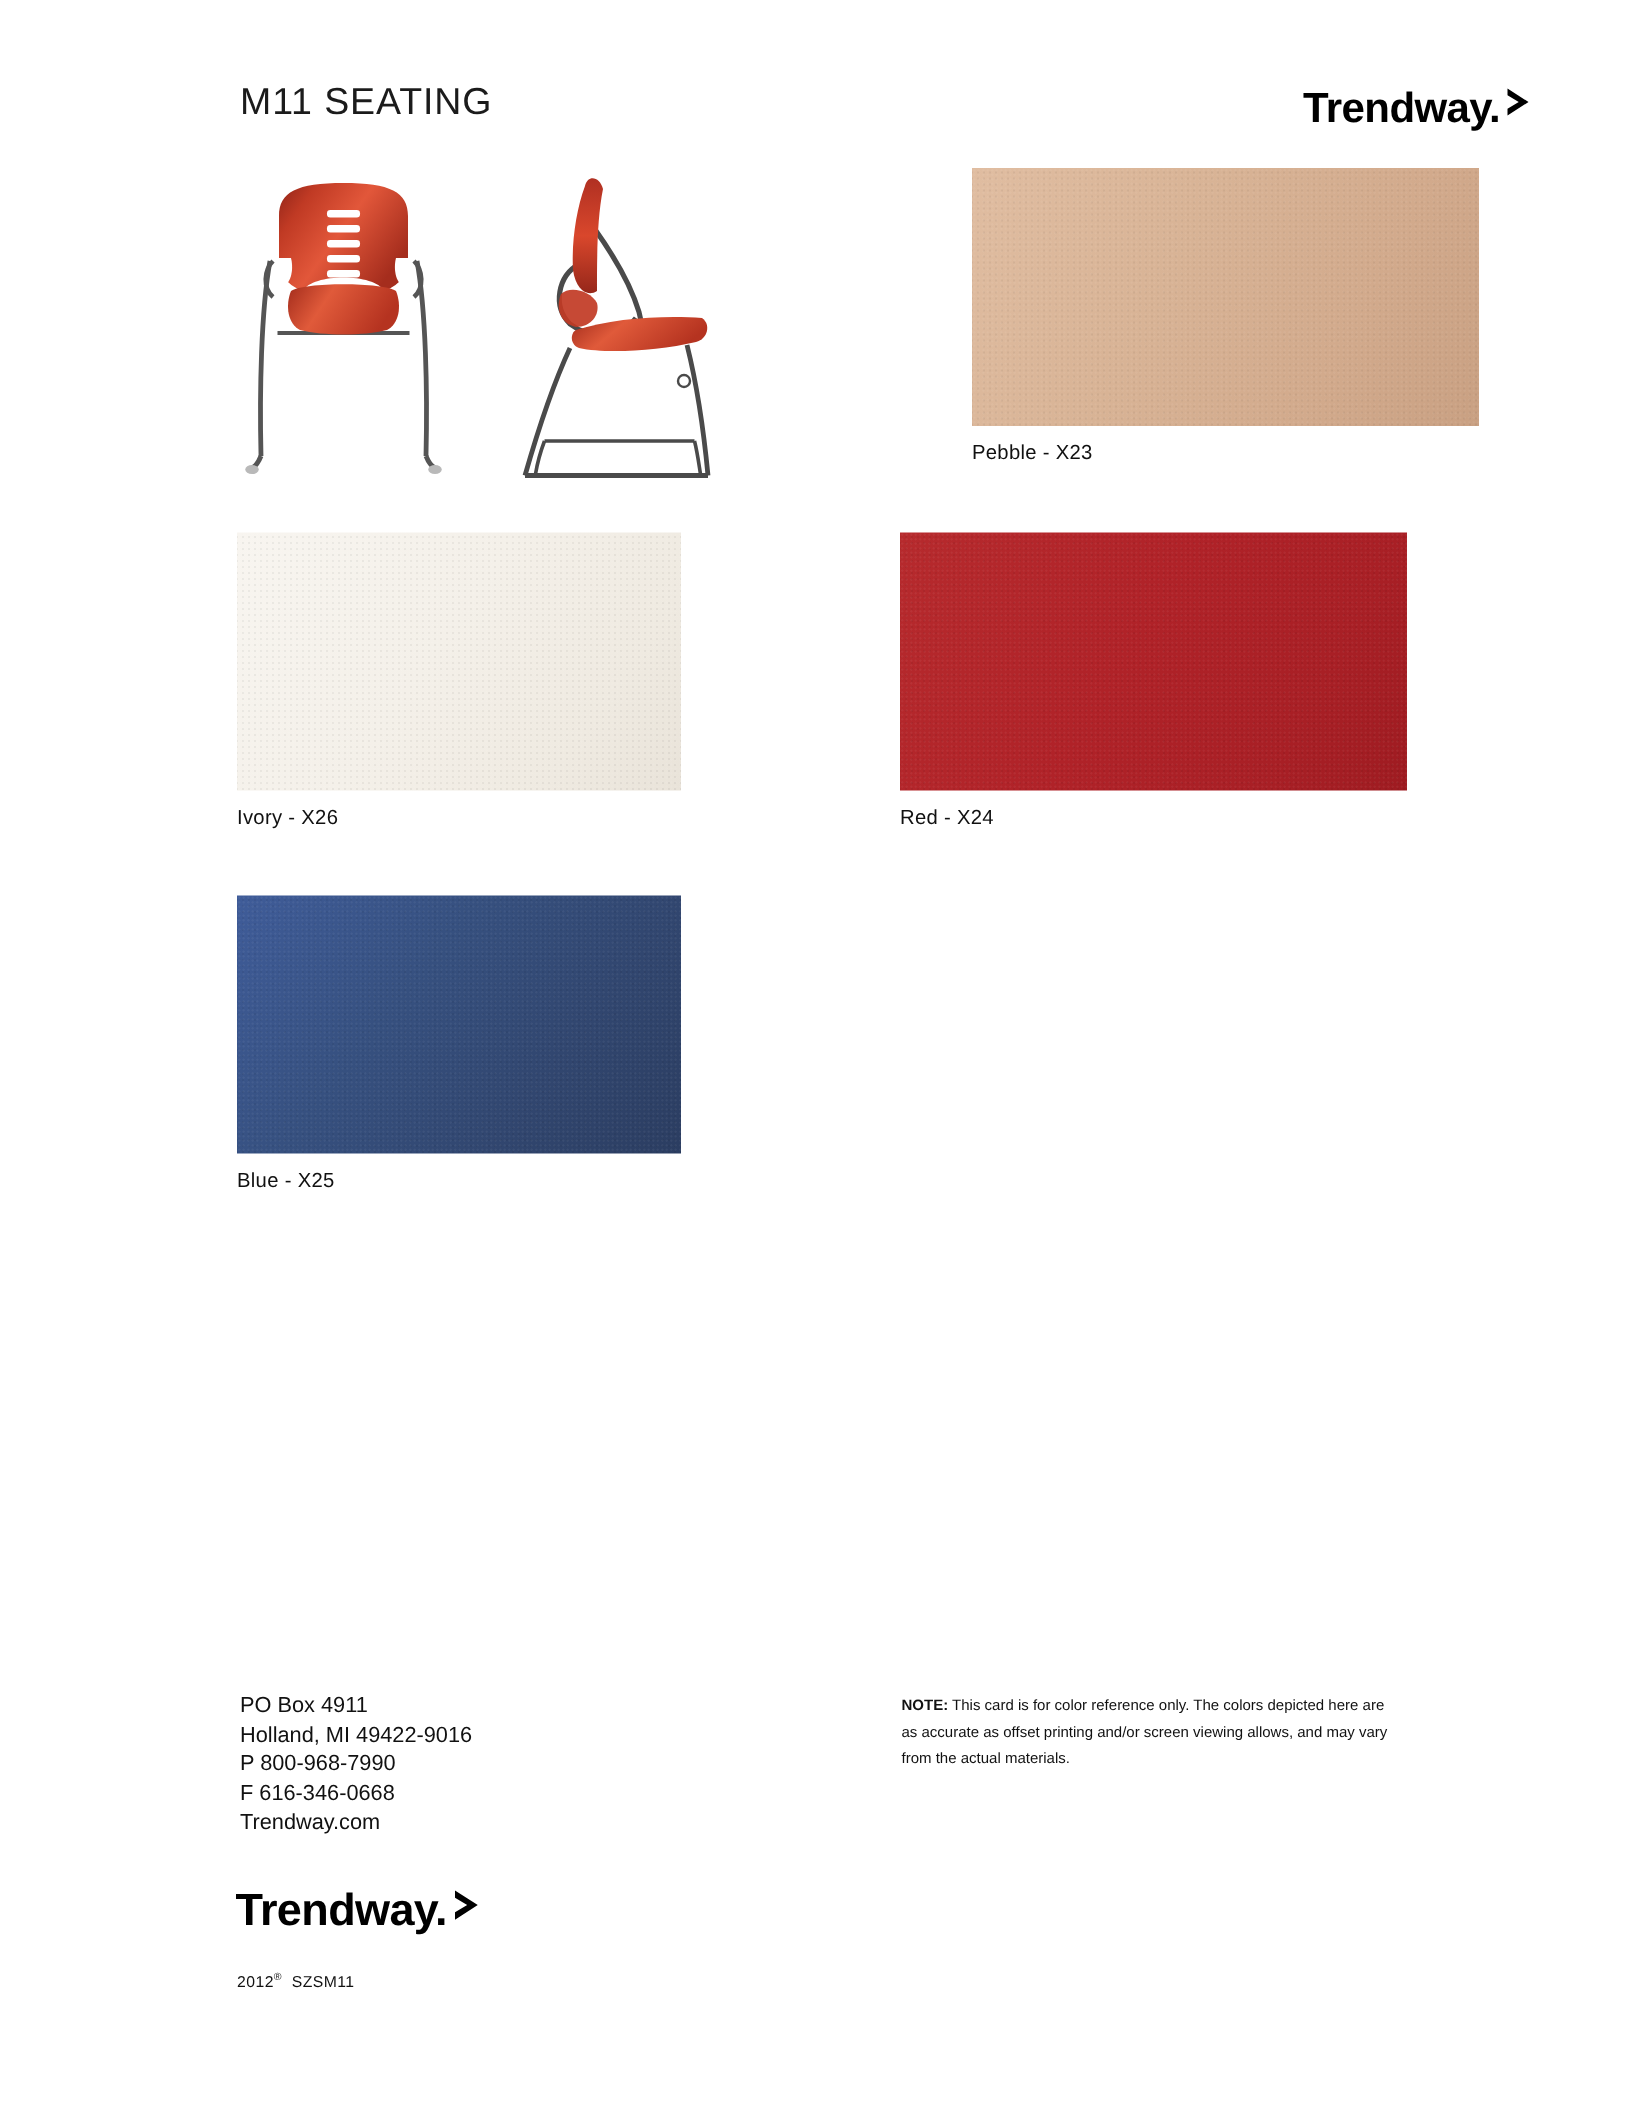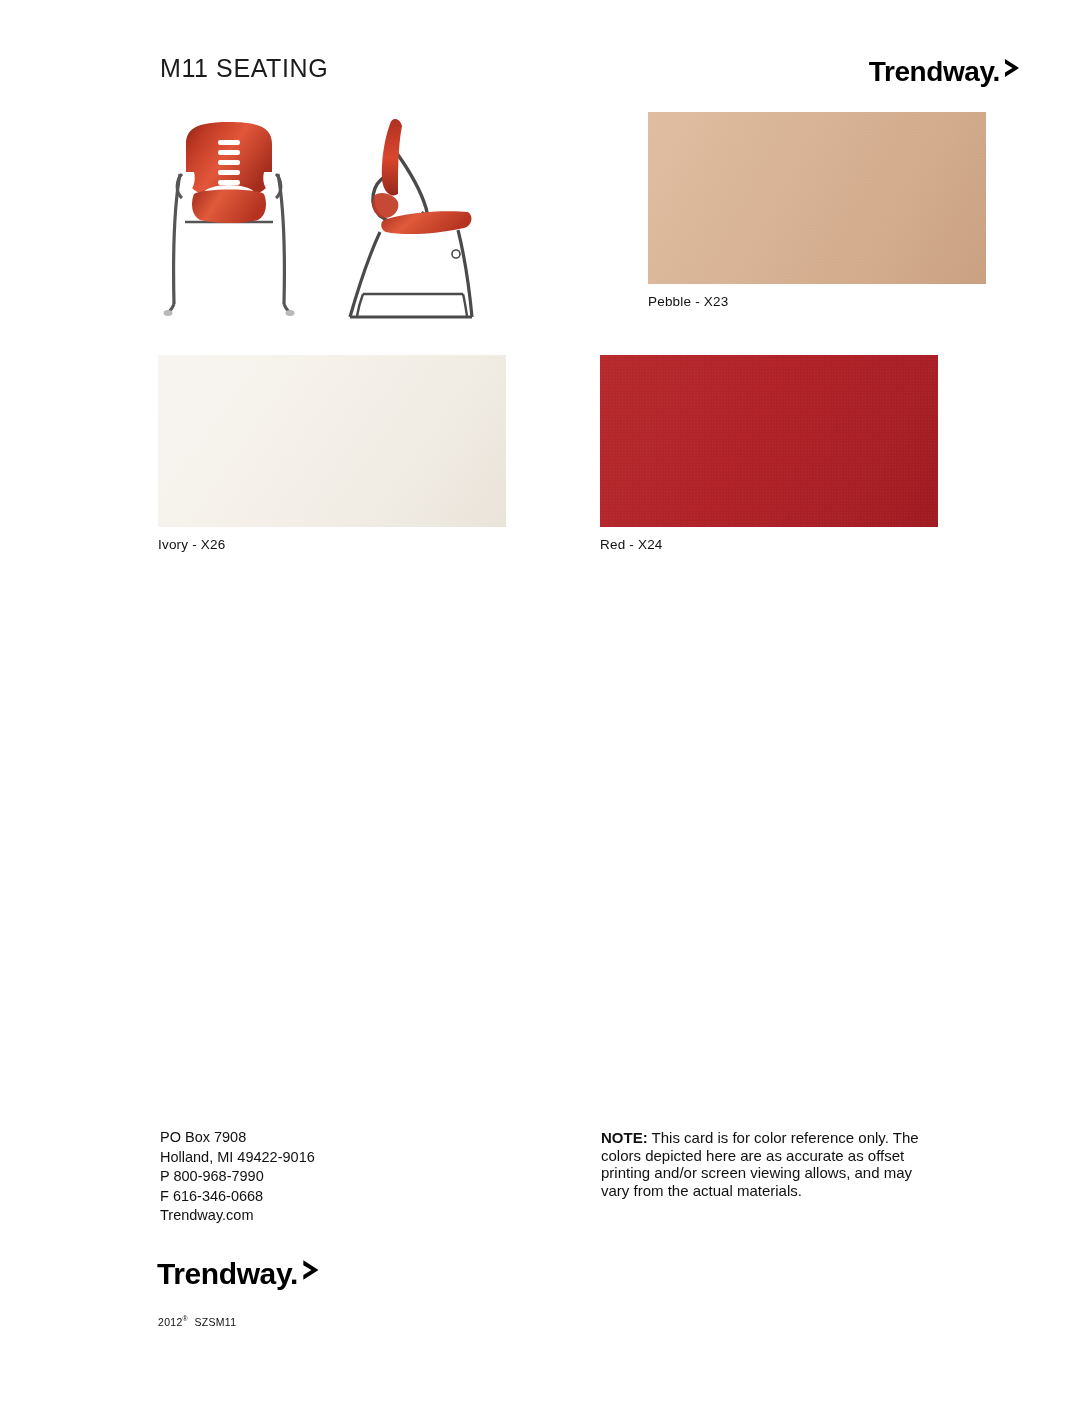--- a/index.html
+++ b/index.html
@@ -102,21 +102,21 @@
   }
   .swatch-label {
     margin-top: 10px;
     font-size: 13.5px;
     letter-spacing: 0.2px;
     color: #111;
     white-space: nowrap;
   }
 
   
-  .col-left  { left: 158px; width: 348px; }
+  .col-left  { left: 158px; width: 296px; }
   .col-right { left: 600px; width: 338px; }
 
   .row-0 { top: 112px; padding-left: 48px; }
   .row-1 { top: 355px; }
   .row-2 { top: 597px; }
   .row-3 { top: 840px; }
 
   
   .footer-address {
     position: absolute;
@@ -126,21 +126,21 @@
     line-height: 19.5px;
     color: #111;
   }
   .footer-address div { white-space: nowrap; }
 
   .footer-note {
     position: absolute;
     left: 601px;
     top: 1129px;
     width: 330px;
-    font-size: 15px;
+    font-size: 10px;
     line-height: 17.5px;
     color: #111;
   }
   .footer-note b { font-weight: 700; }
 
   .logo-footer {
     position: absolute;
     left: 157px;
     top: 1257px;
   }
@@ -264,26 +264,30 @@
   <div class="swatch col-left row-1">
     <div class="swatch-chip" style="background:linear-gradient(125deg,#f8f5f0 0%,#f4f0e9 45%,#efeae1 78%,#e9e3d9 100%);"></div>
     <div class="swatch-label">Ivory - X26</div>
   </div>
 
   <div class="swatch col-right row-1">
     <div class="swatch-chip" style="background:linear-gradient(120deg,#b62a2d 0%,#b02228 45%,#a81f25 78%,#9e1b21 100%);"></div>
     <div class="swatch-label">Red - X24</div>
   </div>
 
+  <div class="swatch col-left row-2">
+    <div class="swatch-chip" style="background:linear-gradient(128deg,#3f5c99 0%,#36507f 38%,#31466f 70%,#2b3d61 100%);"></div>
+    <div class="swatch-label">Blue - X25</div>
+  </div>
 
 
 
 
   <div class="footer-address">
-    <div>PO Box 7908</div>
+    <div>PO Box 4911</div>
     <div>Holland, MI 49422-9016</div>
     <div>P 800-968-7990</div>
     <div>F 616-346-0668</div>
     <div>Trendway.com</div>
   </div>
 
   <div class="footer-note">
     <b>NOTE:</b>
     <span>This card is for color reference only. The colors depicted here are as accurate as offset printing and/or screen viewing allows, and may vary from the actual materials.</span>
   </div>

